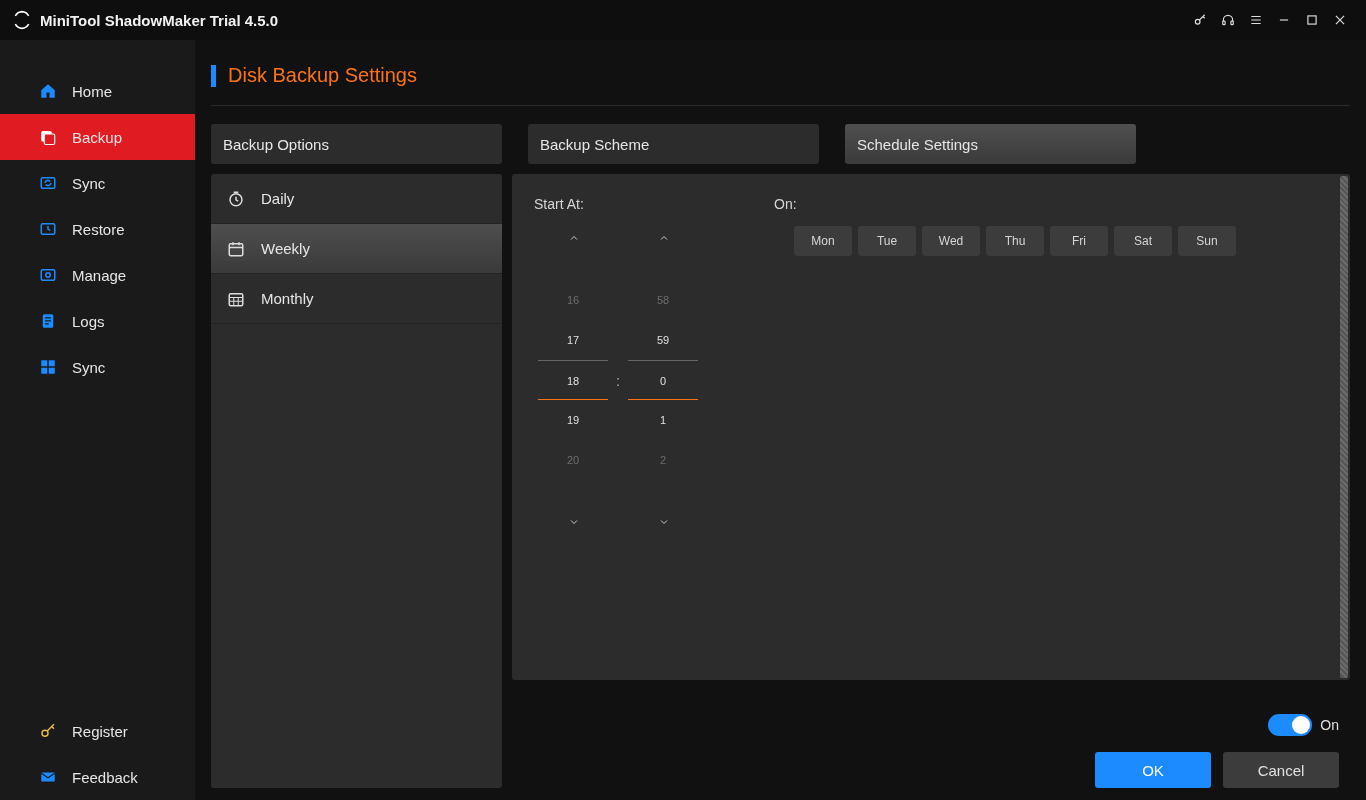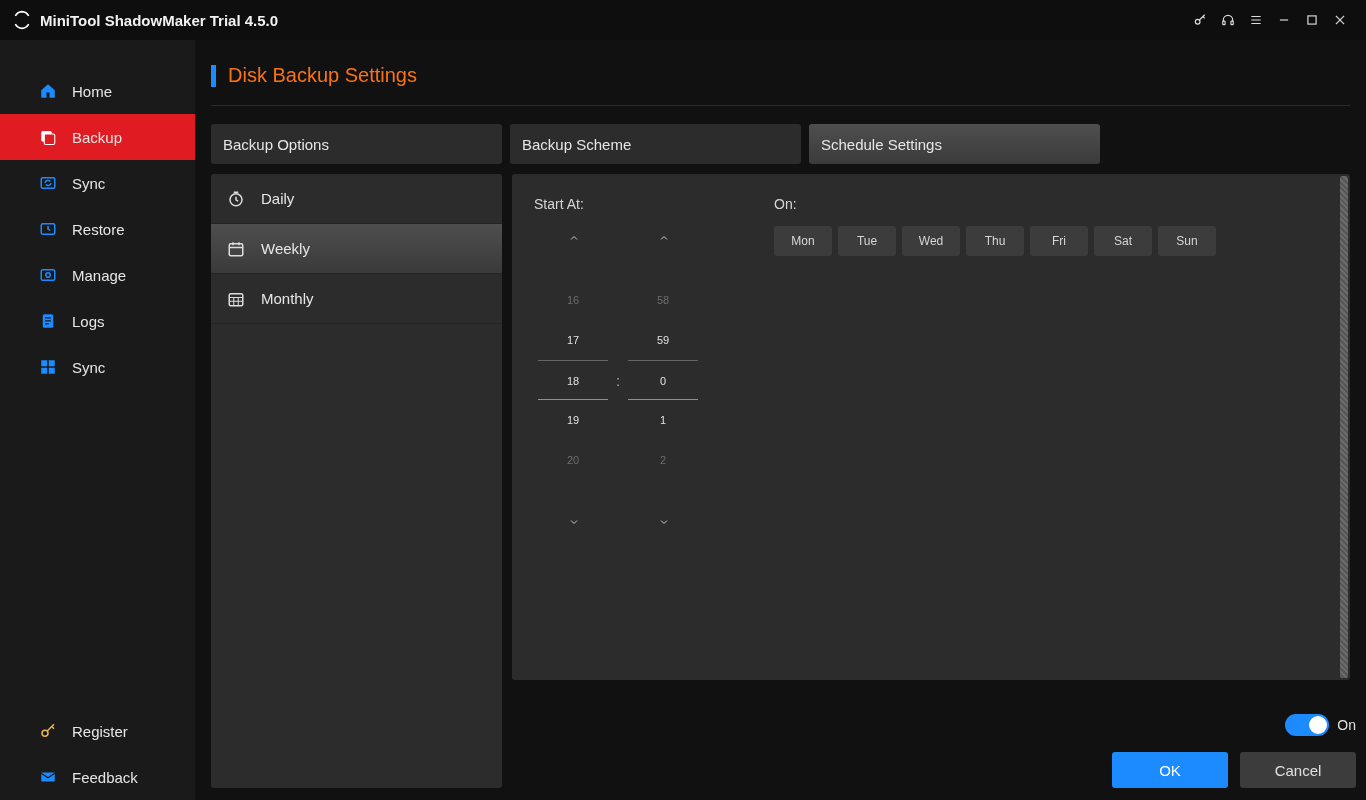--- a/index.html
+++ b/index.html
@@ -26,21 +26,21 @@
   .sidebar .grow{flex:1;}
   .bottomnav .navitem{ padding-left:38px;}
 
   
   .heading { display:flex; align-items:center; margin:6px 0 18px 0; }
   .heading .bar { width:5px; height:22px; background:#1c8bff; margin-right:12px;}
   .heading h1 { font-size:20px; font-weight:400; color:#f97316; }
   .headrule { height:1px; background:#2b2b2b; margin:0 0 18px 0;}
 
   
-  .tabs { display:flex; gap:8px; margin-bottom:10px; }
+  .tabs { display:flex; gap:26px; margin-bottom:10px; }
   .tab { flex:0 0 291px; height:40px; display:flex; align-items:center; padding-left:12px; background:#2c2c2c; color:#e6e6e6; font-size:15px; cursor:pointer; border-radius:3px;}
   .tab.active { background:linear-gradient(#4f4f4f,#3b3b3b); }
 
   
   .panels{ display:flex; gap:10px; flex:1; min-height:0;}
   .leftpanel{ width:291px; background:#2c2c2c; border-radius:3px; overflow:hidden;}
   .rightpanel{ flex:1; background:#2c2c2c; border-radius:3px; position:relative; padding:22px 22px;}
 
   .schitem{ height:50px; display:flex; align-items:center; padding-left:14px; color:#e6e6e6; font-size:15px; cursor:pointer; border-bottom:1px solid #242424;}
   .schitem.active{ background:linear-gradient(#4e4e4e,#3a3a3a);}
@@ -54,28 +54,28 @@
   .spinrow{ display:flex; gap:50px; padding-left:20px;}
   .arrbtn{ width:40px; height:28px; display:flex;align-items:center;justify-content:center; cursor:pointer;}
   .arrbtn svg{ width:12px;height:12px;stroke:#ccc;fill:none;stroke-width:2;}
   .wheelrow{ display:flex; align-items:center;  padding-left:4px; margin-top:28px; margin-bottom:28px;}
   .wheel{ width:70px; text-align:center;}
   .wheel div{ height:40px; line-height:40px; font-size:11px; color:#e0e0e0;}
   .wheel .dim{ color:#6d6d6d;}
   .wheel .sel{ border-top:1px solid #666; border-bottom:1px solid #f97316;}
   .colon{ width:20px; text-align:center; color:#aaa; font-size:15px; align-self:center;}
   .dayscol .rptitle{margin-bottom:14px;}
-  .daysrow{ display:flex; gap:6px;}
+  .daysrow{ display:flex; gap:6px;margin-left:20px;}
   .daybtn{ width:58px; height:30px; background:#3c3c3c; color:#d6d6d6; font-size:12px; display:flex;align-items:center;justify-content:center; border-radius:3px; cursor:pointer;}
   .scrollgutter{position:absolute; right:2px; top:2px; bottom:2px; width:8px; background:repeating-linear-gradient(45deg,#6a6a6a,#6a6a6a 2px,#575757 2px,#575757 4px); border-radius:2px;}
   .rightpanel{height:506px;}
   .panels{height:506px;}
 
   
-  .footer{ position:absolute; right:10px; bottom:12px; left:16px; display:flex; align-items:center; justify-content:flex-end; gap:14px;text-align:right;}
+  .footer{ position:absolute; right:27px; bottom:12px; left:16px; display:flex; align-items:center; justify-content:flex-end; gap:14px;text-align:right;}
   .toggle{ display:flex; align-items:center; gap:8px; margin-bottom:16px;}
   .switch{ width:44px; height:22px; background:#1c8bff; border-radius:11px; position:relative; cursor:pointer;}
   .switch .knob{ position:absolute; right:2px; top:2px; width:18px; height:18px; background:#fff; border-radius:50%;}
   .toggle span{ font-size:14px; color:#e0e0e0;}
   .btnrow{ display:flex; gap:12px;}
   .btn{ width:116px; height:36px; display:flex;align-items:center;justify-content:center; font-size:15px; border-radius:3px; cursor:pointer;}
   .btn.primary{ background:#1c8bff; color:#fff;}
   .btn.secondary{ background:#3c3c3c; color:#e0e0e0;}
   .footer-inner{ display:flex; flex-direction:column; align-items:flex-end;}
 </style>

